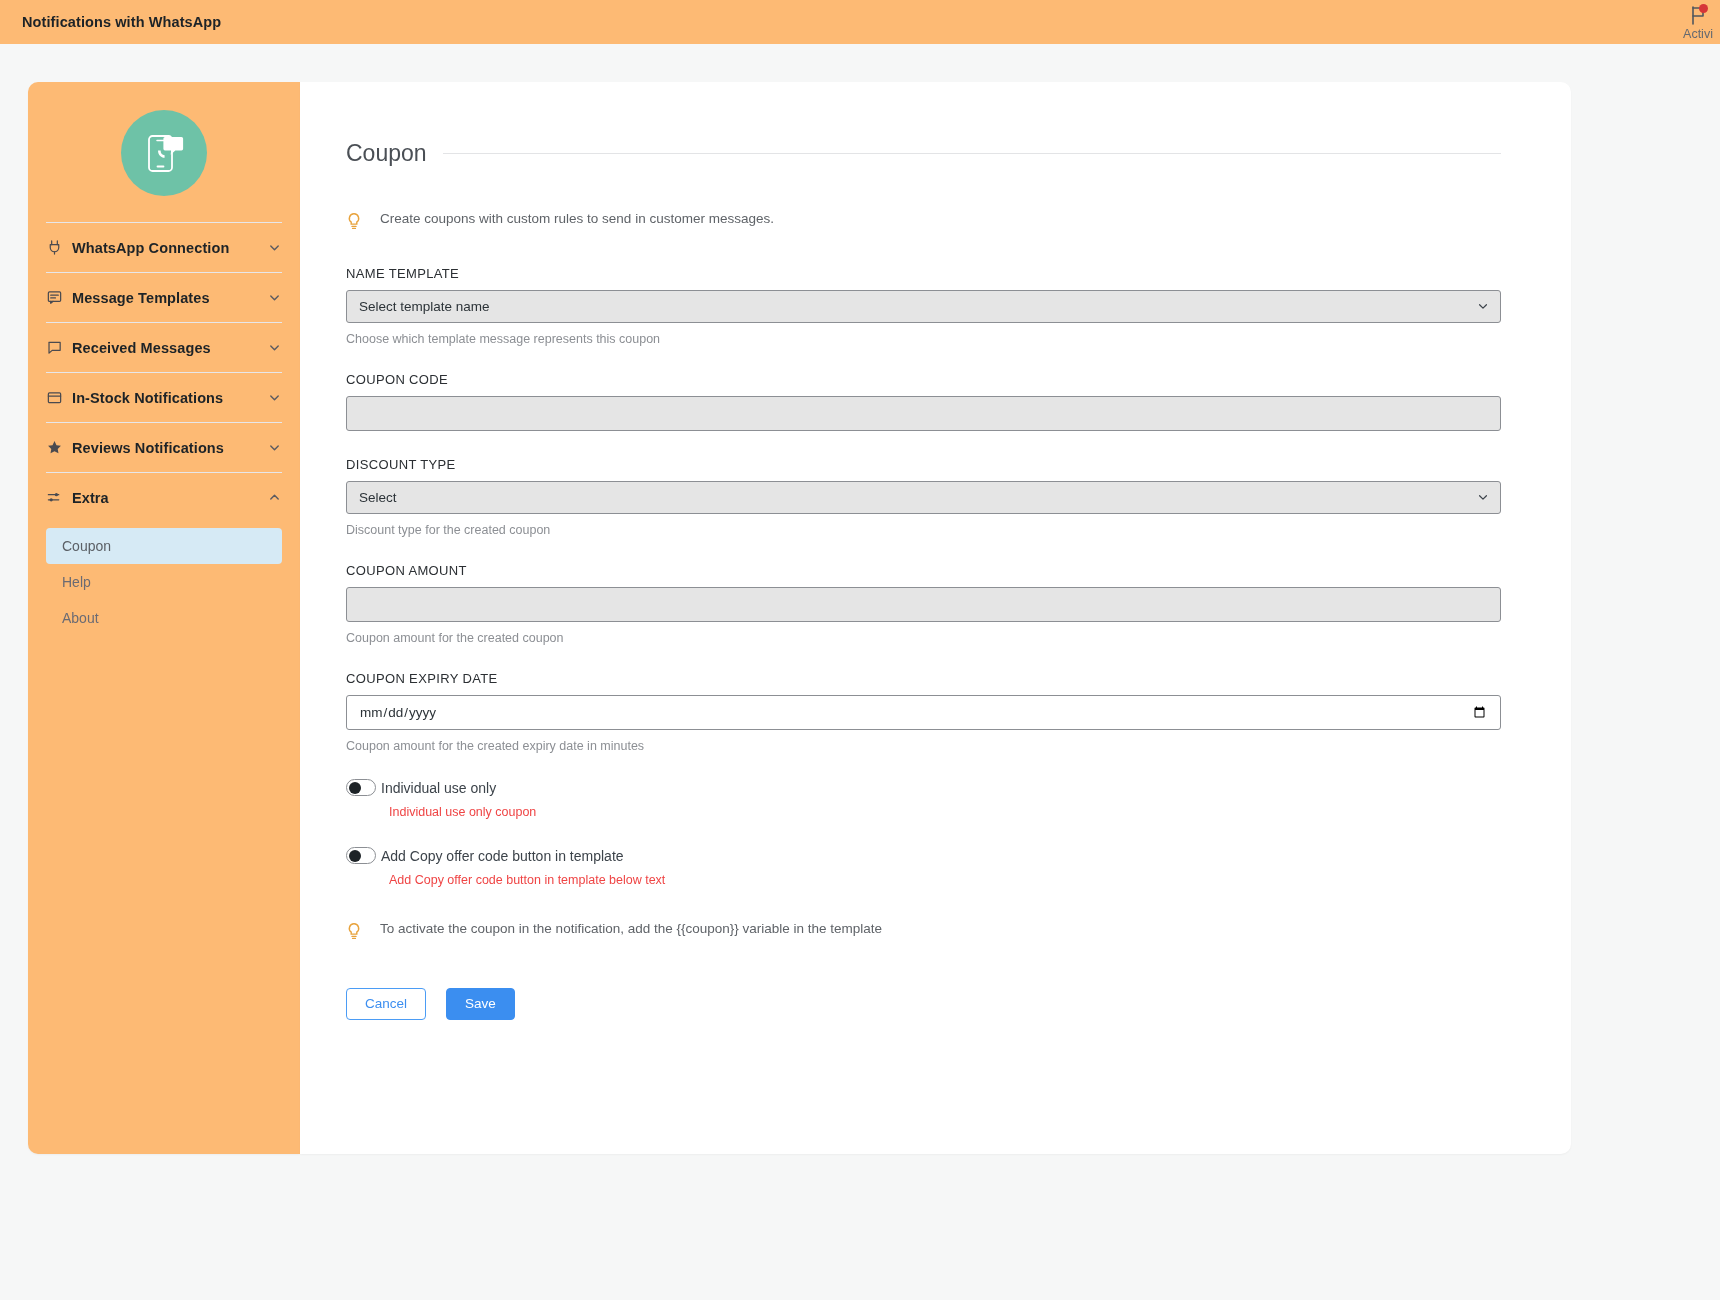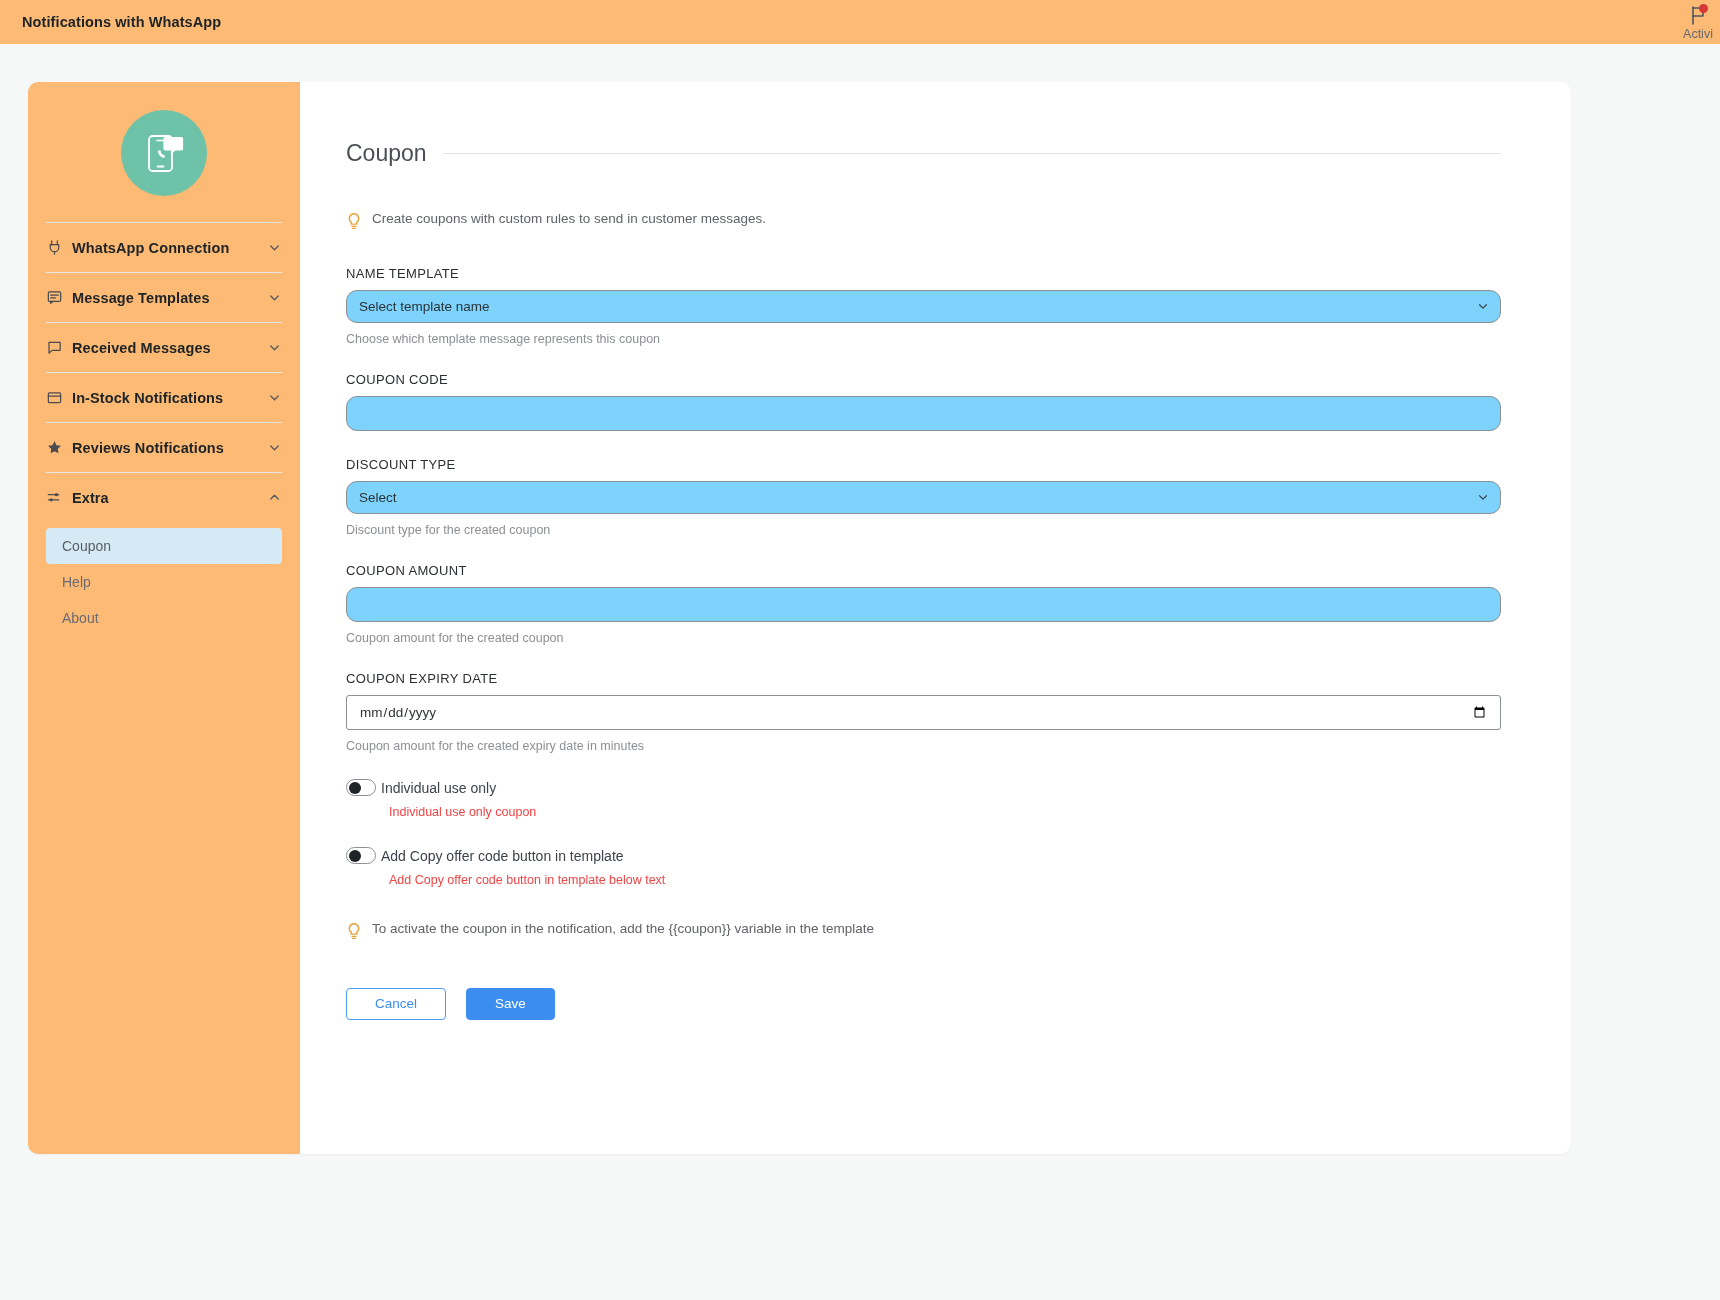--- a/index.html
+++ b/index.html
@@ -164,21 +164,21 @@
   }
   .section-rule {
     flex: 1;
     height: 1px;
     background: #e3e4e6;
   }
 
   .hint-row {
     display: flex;
     align-items: flex-start;
-    gap: 8px;
+    gap: 16px;
     margin-bottom: 32px;
   }
   .bulb { flex: 0 0 18px; margin-top: 1px; }
   .hint-text {
     font-size: 13.5px;
     color: #5f6368;
   }
 
   .field { margin-bottom: 26px; }
   .field-label {
@@ -189,22 +189,22 @@
     margin-bottom: 9px;
   }
   .control {
     position: relative;
     width: 1155px;
   }
   .input, .select {
     width: 100%;
     height: 33px;
     border: 1px solid #8c8f94;
-    border-radius: 11px;
-    background: #7dd3fc;
+    border-radius: 3px;
+    background: #e5e5e5;
     font-family: "Liberation Sans", sans-serif;
     font-size: 13.5px;
     color: #2c3338;
     padding: 0 12px;
     outline: none;
   }
   .input.tall { height: 35px; }
   .select {
     appearance: none;
     -webkit-appearance: none;
@@ -274,21 +274,21 @@
   .actions {
     display: flex;
     gap: 20px;
     margin-top: 44px;
   }
   .btn {
     font-family: "Liberation Sans", sans-serif;
     font-size: 13.5px;
     border-radius: 4px;
     height: 32px;
-    padding: 0 28px;
+    padding: 0 18px;
     cursor: pointer;
     line-height: 1;
   }
   .btn-secondary {
     background: #ffffff;
     border: 1px solid #4b9cf5;
     color: #3c8ef0;
   }
   .btn-primary {
     background: #3b8ef0;

